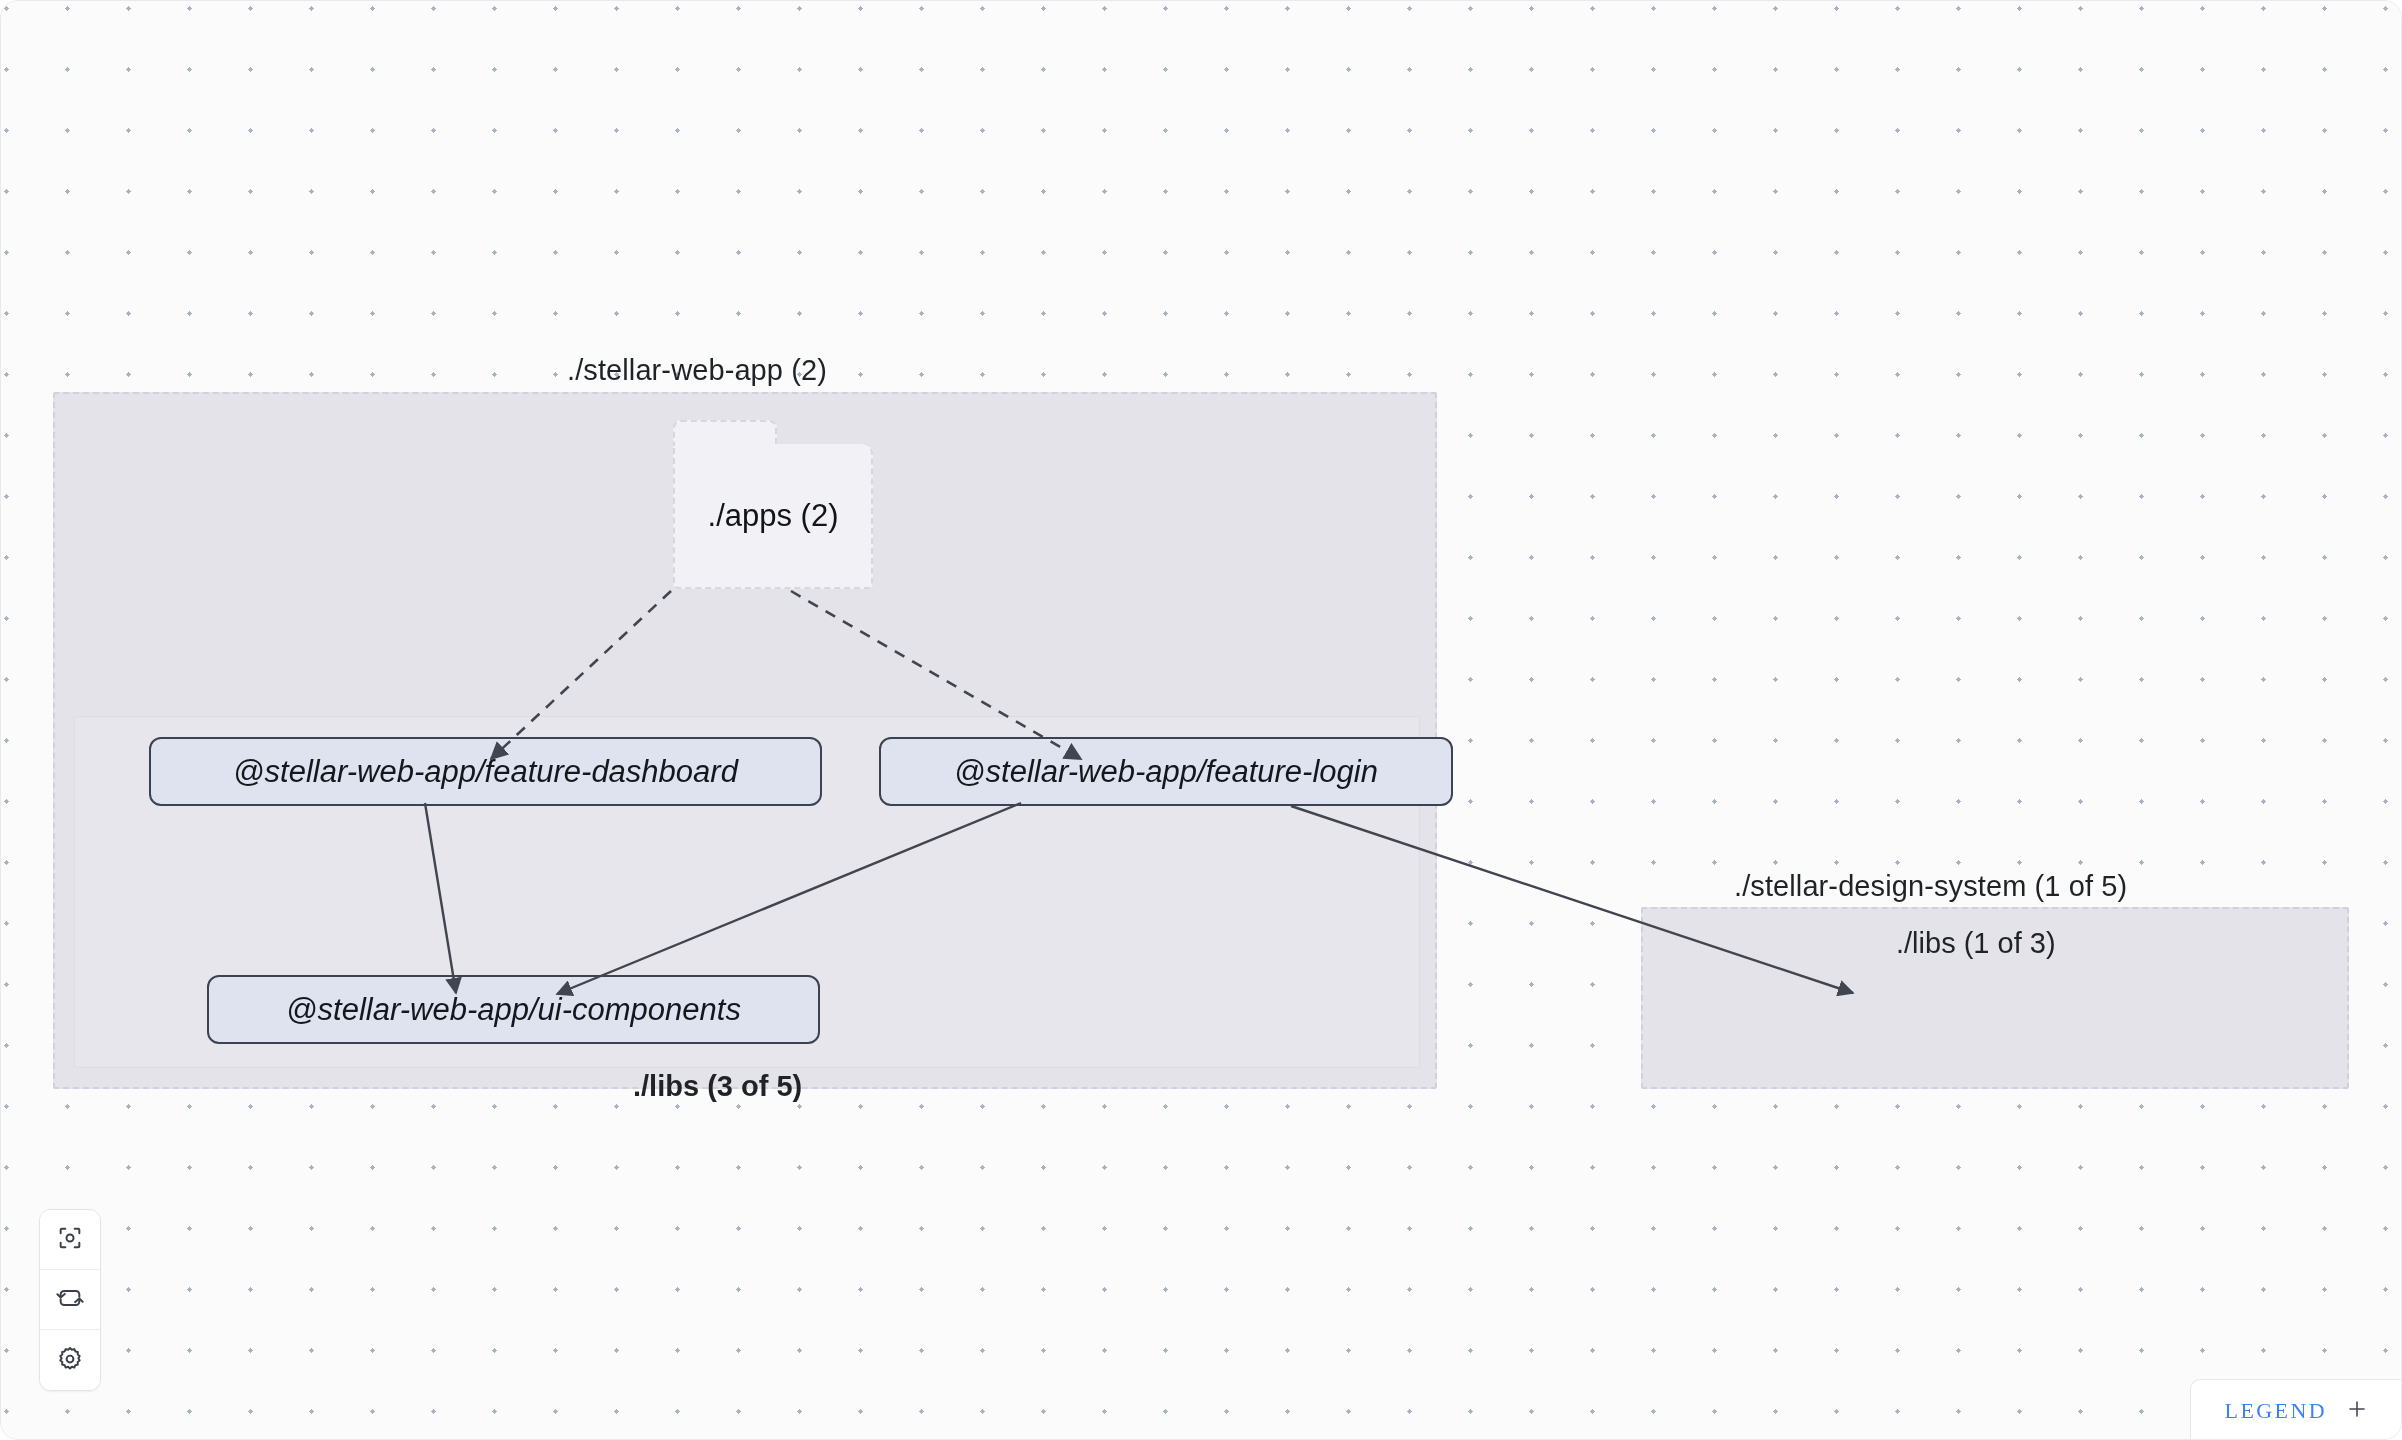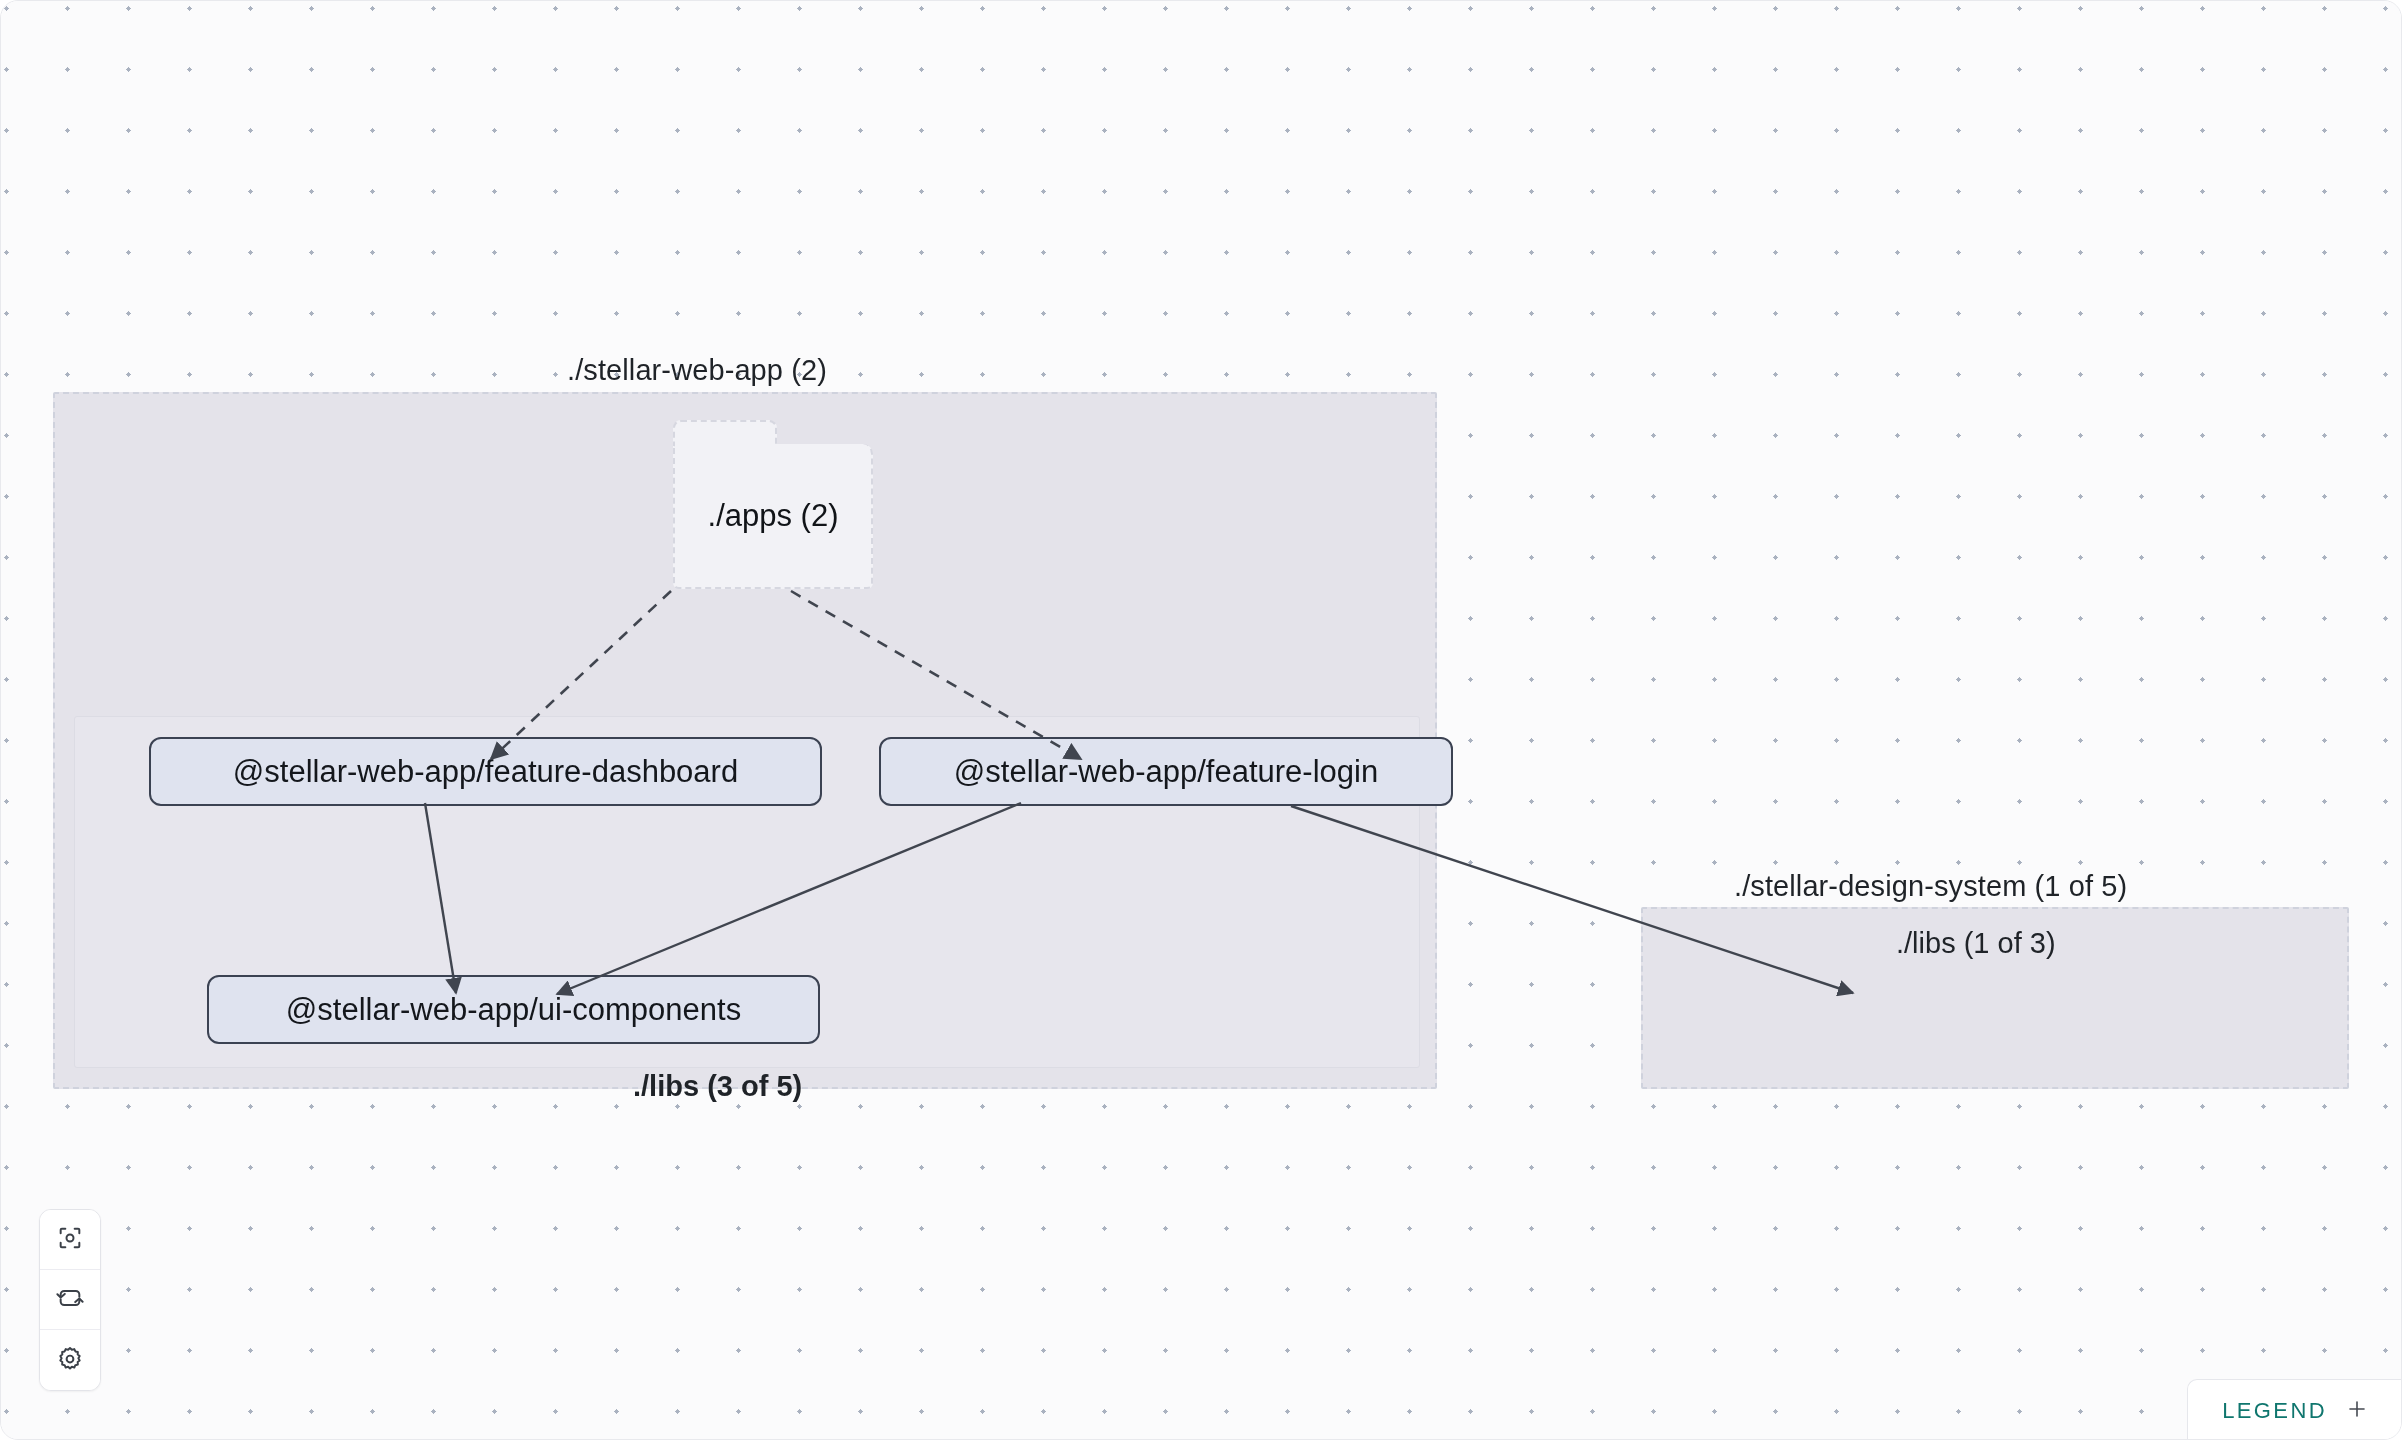--- a/index.html
+++ b/index.html
@@ -109,20 +109,21 @@
   
   .lib-node {
     position: absolute;
     background: #dfe3ef;
     border: 2px solid #3b4252;
     border-radius: 12px;
     display: flex;
     align-items: center;
     justify-content: center;
     padding: 0 18px;
+    font-style: italic;
   }
   .lib-node-label {
     font-size: 31px;
     color: #14171c;
     white-space: nowrap;
     line-height: 1;
   }
 
   
   #edges-layer {
@@ -174,22 +175,23 @@
     display: flex;
     align-items: center;
     justify-content: center;
     gap: 18px;
     padding: 0 34px;
     cursor: pointer;
   }
   #legend-label {
     font-size: 22px;
     letter-spacing: 2.4px;
-    color: #0f766e;
-    line-height: 1;
+    color: #3b82f6;
+    line-height: 1;
+    font-family: Liberation Serif, serif;
   }
 </style>
 </head>
 <body>
 
 <div id="app-frame">
 
   <div id="graph-canvas">
 
     <div class="group-title" style="left:566px; top:355px;">./stellar-web-app (2)</div>

